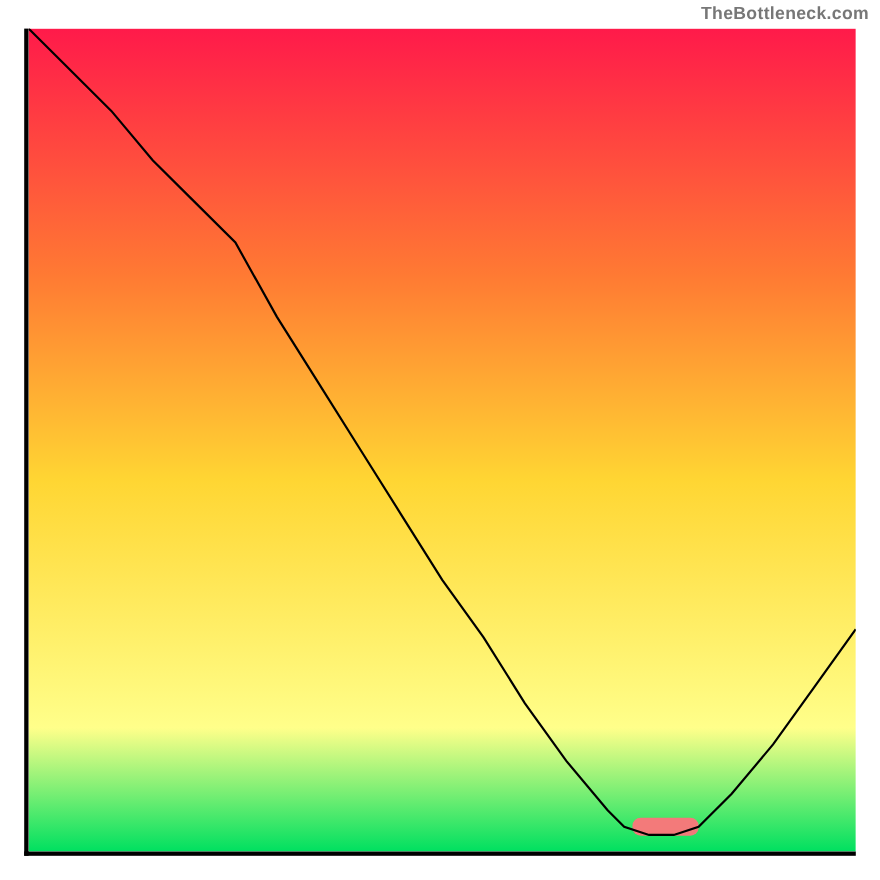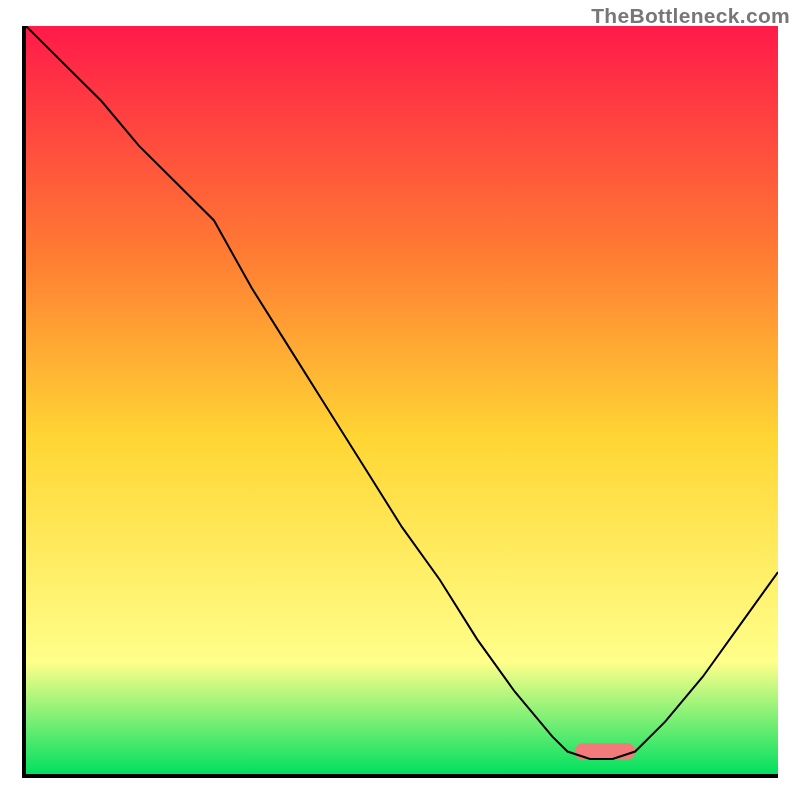--- a/index.html
+++ b/index.html
@@ -12,21 +12,21 @@
   }
   .container {
     position: relative;
     width: 800px;
     height: 800px;
   }
   .watermark {
     position: absolute;
     top: 4px;
     right: 10px;
-    font-size: 21px;
+    font-size: 16px;
     font-weight: bold;
     color: #777777;
     letter-spacing: 0.3px;
     z-index: 10;
   }
   .plot-frame {
     position: absolute;
     left: 22px;
     top: 26px;
     width: 756px;

